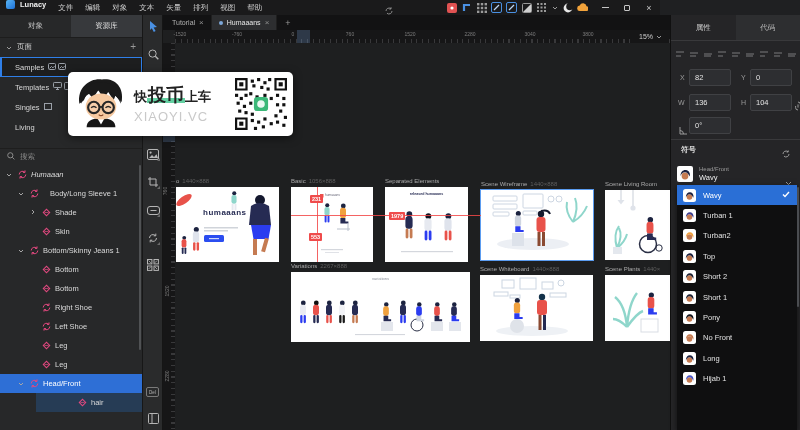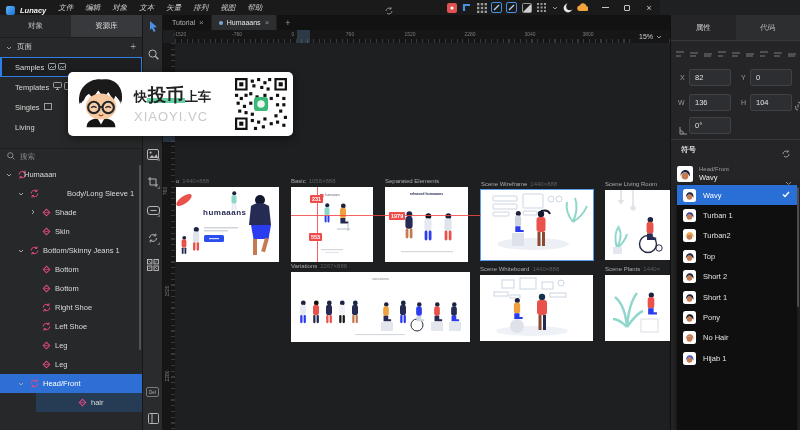--- a/index.html
+++ b/index.html
@@ -2,21 +2,21 @@
 <html><head>
 <meta charset="utf-8">
 <style>
   html,body{margin:0;padding:0;background:#000;}
   #app{position:relative;width:800px;height:430px;background:#1f2022;overflow:hidden;
        font-family:"Liberation Sans",sans-serif;-webkit-font-smoothing:antialiased;color:#ddd;}
   #app *{box-sizing:border-box;}
 
   
   .titlebar{position:absolute;left:0;top:0;width:660px;height:15px;background:#1a1a1b;
-            display:flex;align-items:flex-end;z-index:30;font-style:italic;}
+            display:flex;align-items:flex-start;z-index:30;}
   .logo{width:9px;height:9px;border-radius:2px;margin-left:6px;
         background:linear-gradient(135deg,#59b6f5,#1d6fd6);}
   .app-name{font-size:7.5px;font-weight:bold;color:#f2f2f2;margin:0 6px 0 5px;}
   .menu-item{font-size:7.5px;color:#cfcfcf;padding:0 6px;line-height:15px;cursor:default;}
   .tb-sync{position:absolute;left:384px;top:2px;}
   .tb-icons{position:absolute;right:72px;top:0;height:15px;display:flex;align-items:center;gap:4px;}
   .tb-ic{width:11px;height:11px;display:flex;align-items:center;justify-content:center;}
   .win-btns{position:absolute;right:0;top:0;height:15px;display:flex;}
   .win-btn{width:22px;height:15px;display:flex;align-items:center;justify-content:center;color:#c5c5c5;font-size:9px;}
   .wb-min{width:7px;height:1px;background:#c5c5c5;}
@@ -293,31 +293,31 @@
     </div>
     <div class="layer-tree" id="layer-tree">
         <div class="tree-row">
           <div class="tw-chevron" style="left: 5px;"><svg width="6" height="4">
               <path d="M1 1l2 2 2-2" stroke="#a5a5a5" fill="none"></path>
             </svg></div>
           <div class="tw-icon" style="left: 17px; top: 4px;"><svg width="11" height="11">
               <path d="M2.2 5.5a3.3 3.3 0 0 1 5.6-2.3M8.8 5.5a3.3 3.3 0 0 1-5.6 2.3" stroke="#e2487f" fill="none"></path>
               <path d="M8 1.4v2h-2M3 9.6v-2h2" stroke="#e2487f" fill="none"></path>
             </svg></div>
-          <div class="tw-label" style="left: 24px;">Humaaan</div>
+          <div class="tw-label" style="left: 31px; font-style: italic;">Humaaan</div>
         </div>
         <div class="tree-row">
           <div class="tw-chevron" style="left: 17px;"><svg width="6" height="4">
               <path d="M1 1l2 2 2-2" stroke="#a5a5a5" fill="none"></path>
             </svg></div>
           <div class="tw-icon" style="left: 29px; top: 4px;"><svg width="11" height="11">
               <path d="M2.2 5.5a3.3 3.3 0 0 1 5.6-2.3M8.8 5.5a3.3 3.3 0 0 1-5.6 2.3" stroke="#e2487f" fill="none"></path>
               <path d="M8 1.4v2h-2M3 9.6v-2h2" stroke="#e2487f" fill="none"></path>
             </svg></div>
-          <div class="tw-label" style="left: 43px; padding-left: 24px;">Body/Long Sleeve 1</div>
+          <div class="tw-label" style="left: 26px; padding-left: 24px;">Body/Long Sleeve 1</div>
         </div>
         <div class="tree-row">
           <div class="tw-chevron" style="left: 29px;"><svg width="4" height="6">
               <path d="M1 1l2 2-2 2" stroke="#a5a5a5" fill="none"></path>
             </svg></div>
           <div class="tw-icon" style="left: 41px; top: 4px;"><svg width="11" height="11">
               <rect x="3.2" y="3.2" width="4.6" height="4.6" transform="rotate(45 5.5 5.5)" stroke="#e2487f" fill="none"></rect>
               <path d="M3.4 5.5h4.2" stroke="#e2487f" stroke-width="0.7"></path>
             </svg></div>
           <div class="tw-label" style="left: 55px;">Shade</div>
@@ -879,21 +879,28 @@
               <circle cx="6.5" cy="8" r="2.8" fill="#c57b52"></circle>
               <path d="M2.8 8.5c0-3.8 2.4-5.6 4.5-5.2 2.3.4 3.7 2.5 3.1 5.4-1.2-1.9-1.6-3.2-3.5-3.5-1.9-.3-3.2 1-4.1 3.3Z" fill="#14161f"></path>
             </svg></div>
           <div>Pony</div>
         </div>
         <div class="dd-item">
           <div class="dd-thumb"><svg width="13" height="13">
               <circle cx="6.5" cy="8" r="2.8" fill="#c57b52"></circle>
               <path d="M2.8 8.5c0-3.8 2.4-5.6 4.5-5.2 2.3.4 3.7 2.5 3.1 5.4-1.2-1.9-1.6-3.2-3.5-3.5-1.9-.3-3.2 1-4.1 3.3Z" fill="#c57b52"></path>
             </svg></div>
-          <div>No Hair</div>
+          <div>No Front</div>
+        </div>
+        <div class="dd-item">
+          <div class="dd-thumb"><svg width="13" height="13">
+              <circle cx="6.5" cy="8" r="2.8" fill="#c57b52"></circle>
+              <path d="M2.8 8.5c0-3.8 2.4-5.6 4.5-5.2 2.3.4 3.7 2.5 3.1 5.4-1.2-1.9-1.6-3.2-3.5-3.5-1.9-.3-3.2 1-4.1 3.3Z" fill="#1b2140"></path>
+            </svg></div>
+          <div>Long</div>
         </div>
         <div class="dd-item">
           <div class="dd-thumb"><svg width="13" height="13">
               <circle cx="6.5" cy="8" r="2.8" fill="#c57b52"></circle>
               <path d="M2.8 8.5c0-3.8 2.4-5.6 4.5-5.2 2.3.4 3.7 2.5 3.1 5.4-1.2-1.9-1.6-3.2-3.5-3.5-1.9-.3-3.2 1-4.1 3.3Z" fill="#4a57c9"></path>
             </svg></div>
           <div>Hijab 1</div>
         </div>
       </div>
     <div class="dd-scroll"></div>

